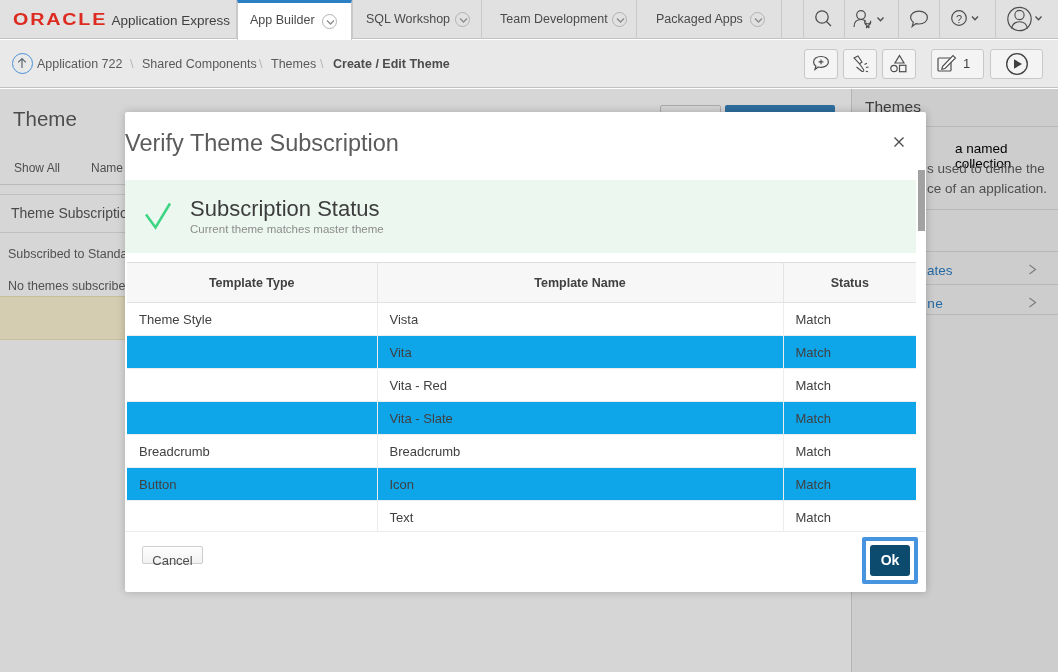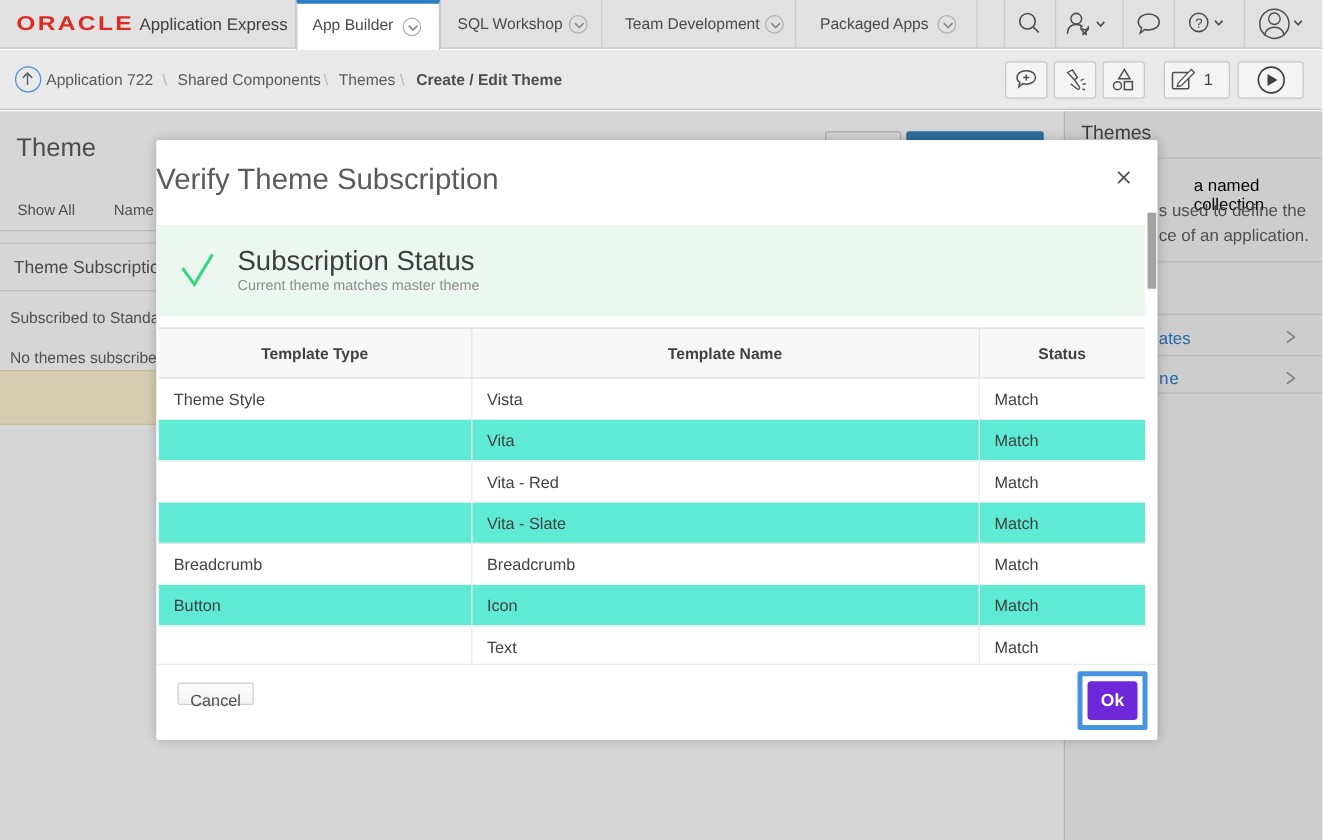--- a/index.html
+++ b/index.html
@@ -39,26 +39,26 @@
   #mclose { position:absolute; right:19px; top:22px; width:16px; height:16px; }
   #mbody { position:absolute; left:0; top:58px; width:800px; height:361px; overflow:hidden; }
   #greenbox { position:absolute; left:0; top:10px; width:791px; height:73px; background:#ecf7f0; }
   #gcheck { position:absolute; left:19px; top:22px; }
   #gh1 { position:absolute; left:65px; top:15.5px; font-size:22px; color:#3d3d3d; }
   #gh2 { position:absolute; left:65px; top:43px; font-size:11.5px; color:#8c8c8c; }
   table#ttab { position:absolute; left:2px; top:92px; width:789px; border-collapse:collapse; table-layout:fixed; }
   #ttab th { height:40px; background:#f7f7f7; border-top:1px solid #dddddd; border-bottom:1px solid #e2e2e2; border-right:1px solid #e4e4e4; font-size:12.5px; color:#414141; font-weight:bold; text-align:center; }
   #ttab td { height:33px; font-size:13px; color:#414141; border-bottom:1px solid #ededed; border-right:1px solid #ededed; padding:0 0 0 12px; }
   #ttab th:last-child, #ttab td:last-child { border-right:none; }
-  #ttab tr.alt td { background:#5eead4; }
+  #ttab tr.alt td { background:#0ea5e9; }
   #sthumb { position:absolute; left:792.5px; top:0px; width:8px; height:61px; background:#a2a2a2; }
   #mfoot { position:absolute; left:0; top:419px; width:800px; height:61px; border-top:1px solid #ebebeb; }
   #btncancel { position:absolute; left:17px; top:14px; width:61px; height:18px; background:linear-gradient(#fefefe,#f2f2f2); border:1px solid #cdcdcd; border-radius:2px; font-size:13px; color:#4f4f4f; text-align:center; line-height:27px; }
   #okring { position:absolute; left:737px; top:5px; width:56px; height:47px; border:4px solid #4693e0; border-radius:2px; }
-  #btnok { position:absolute; left:4px; top:4px; width:40px; height:31px; background:#6d28d9; border-radius:3px; color:#fff; font-weight:bold; font-size:14px; text-align:center; line-height:31px; }
+  #btnok { position:absolute; left:4px; top:4px; width:40px; height:31px; background:#0c4a6e; border-radius:3px; color:#fff; font-weight:bold; font-size:14px; text-align:center; line-height:31px; }
 </style>
 </head>
 <body>
 <div id="page">
 
   <div id="topbar">
     <div id="logo"><span class="oracle">ORACLE</span><span class="ax">Application Express</span></div>
     <div class="vsep" style="left:236px"></div>
     <div class="tab active" style="left:237px; width:115px;">
         <span class="lbl" style="left:12px; top:-2px;">App Builder</span>

